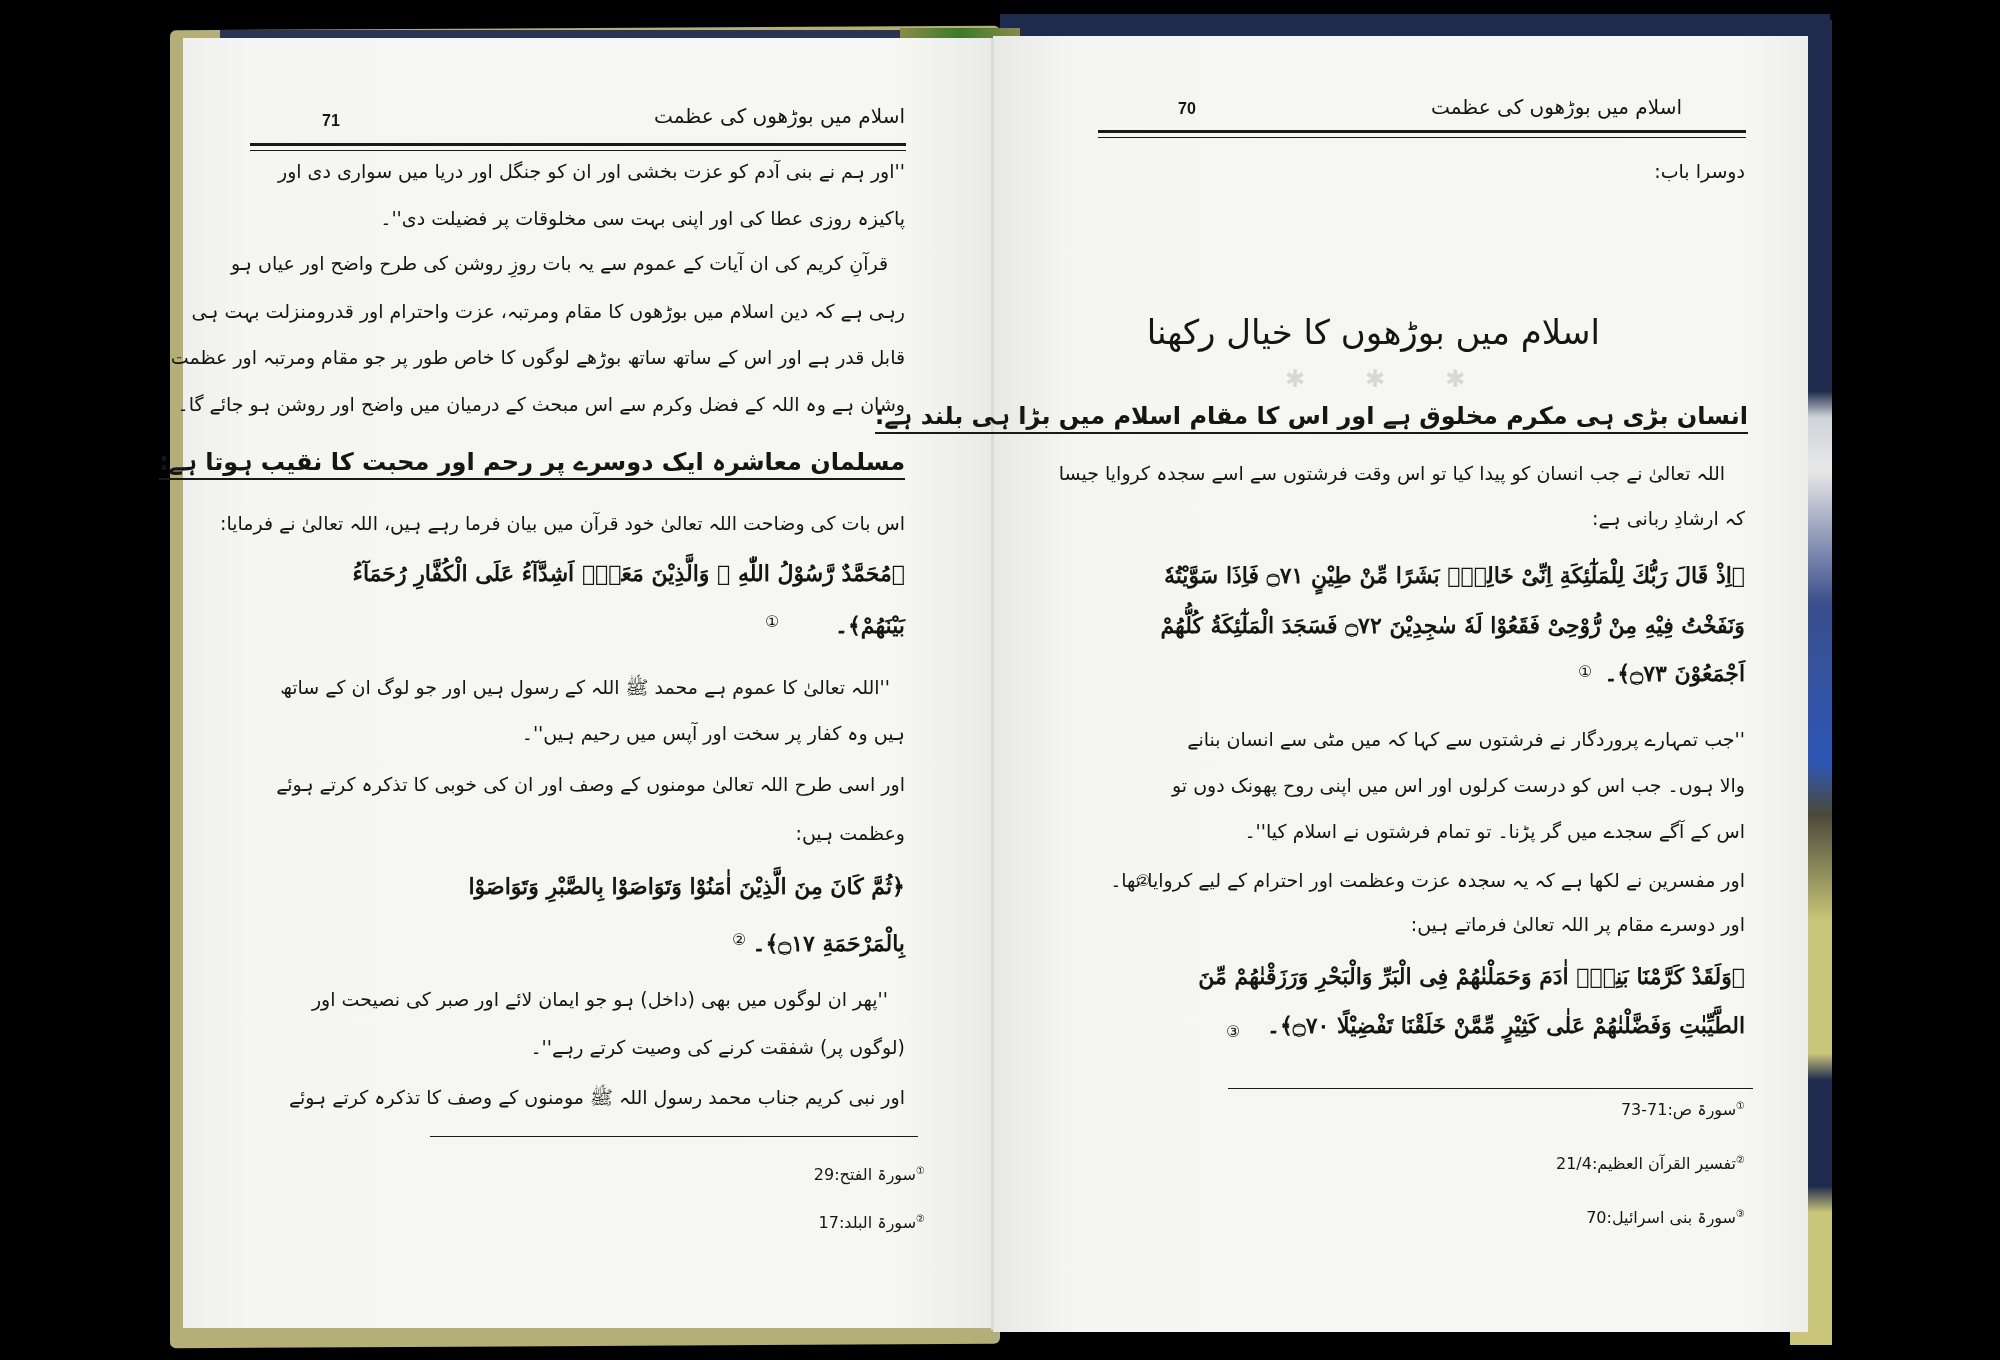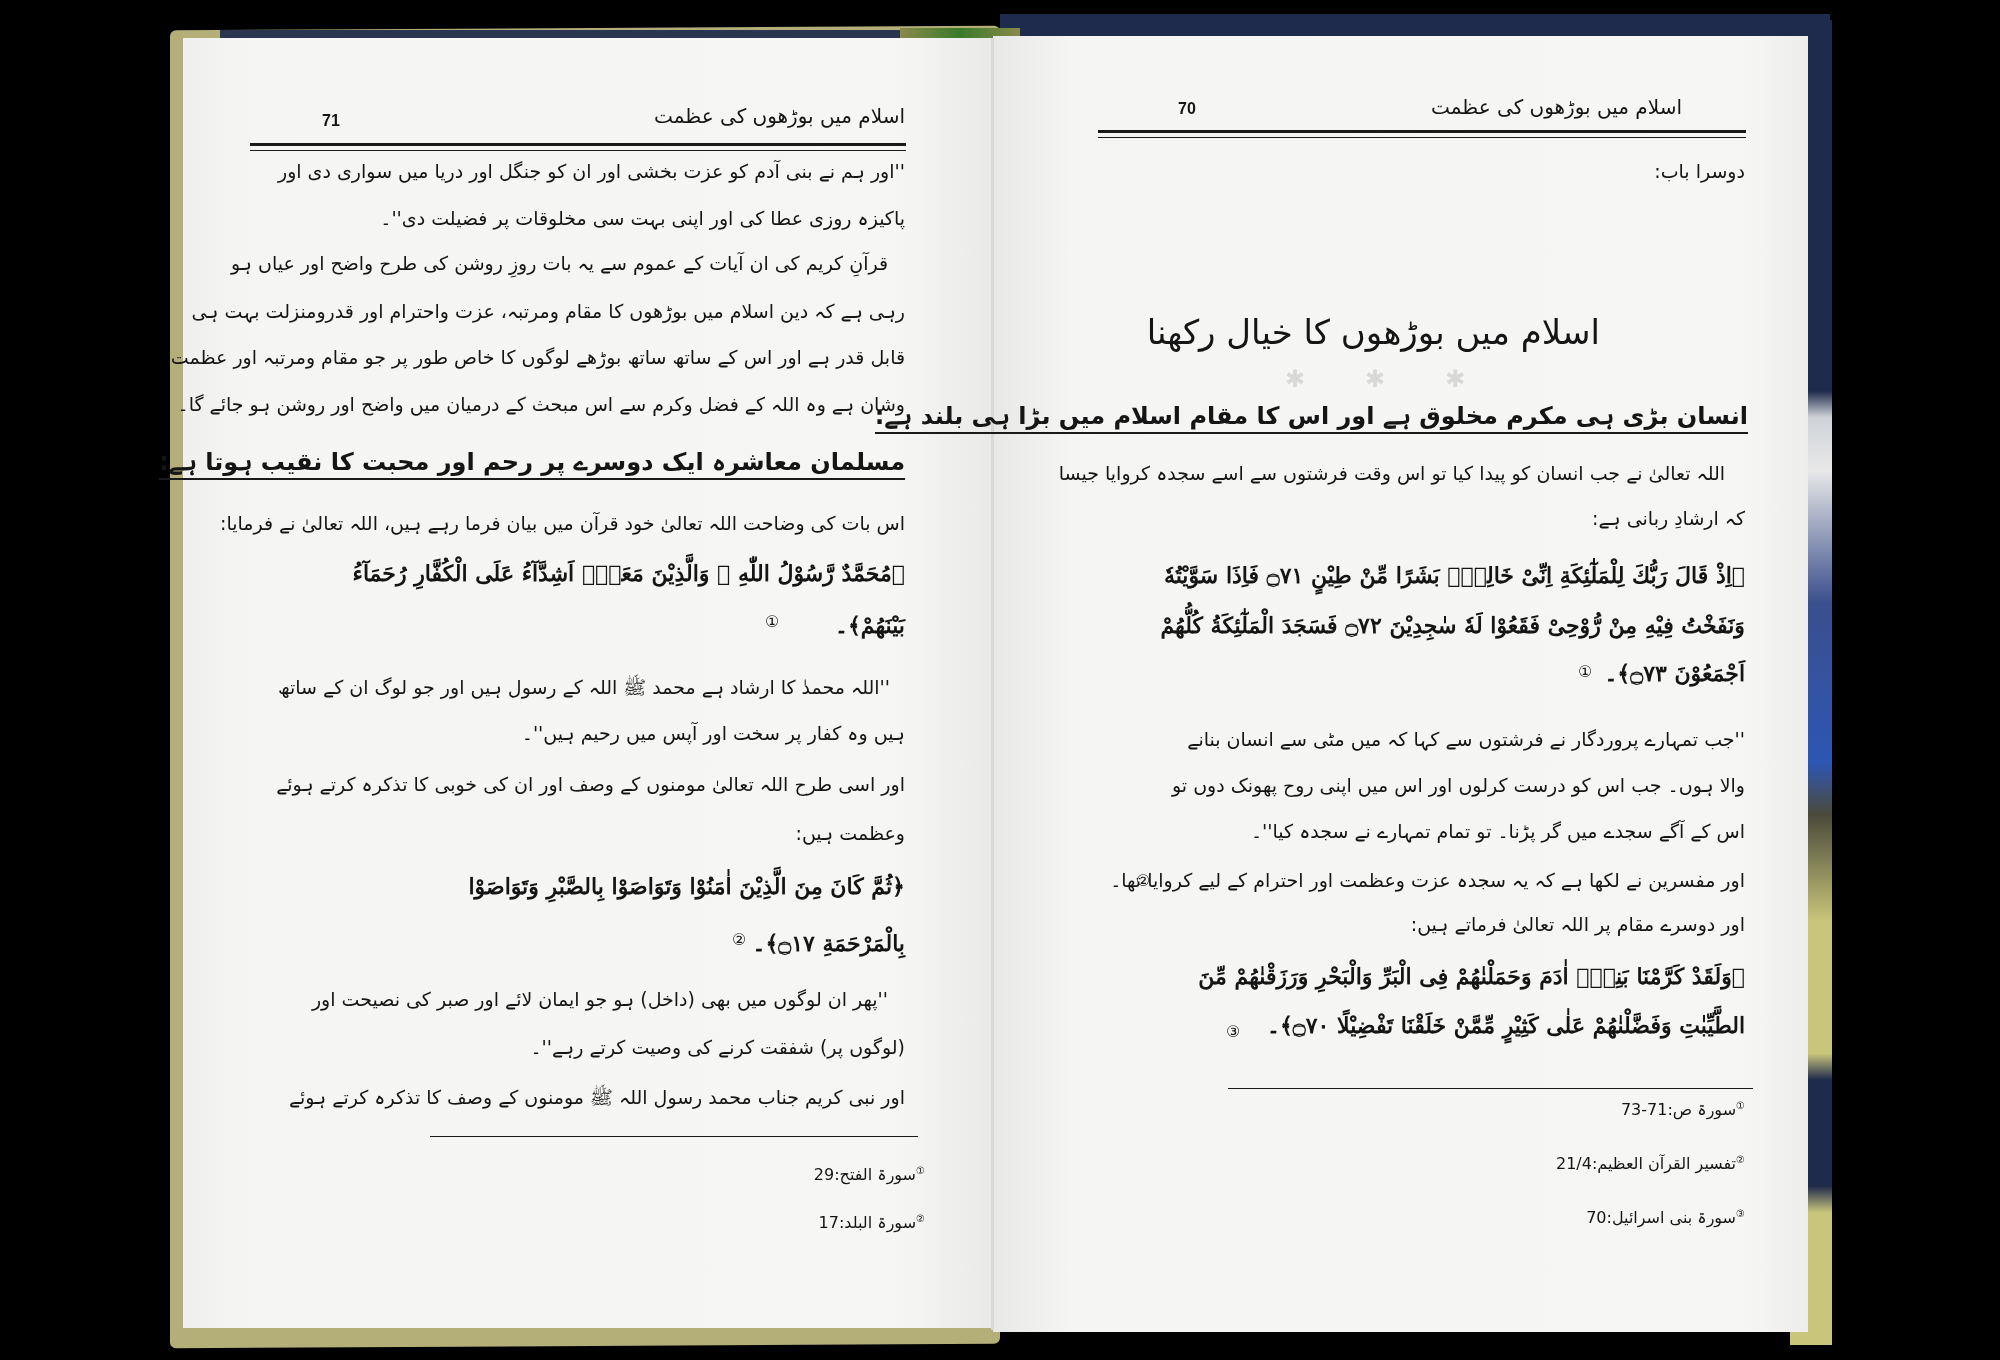--- a/index.html
+++ b/index.html
@@ -62,21 +62,21 @@
   <span class="txt body" style="right:1095px; top:393px;">وشان ہے وہ اللہ کے فضل وکرم سے اس مبحث کے درمیان میں واضح اور روشن ہو جائے گا۔</span>
 
   <span class="txt heading underline" style="right:1095px; top:448px;">مسلمان معاشرہ ایک دوسرے پر رحم اور محبت کا نقیب ہوتا ہے:</span>
 
   <span class="txt body" style="right:1095px; top:512px;">اس بات کی وضاحت اللہ تعالیٰ خود قرآن میں بیان فرما رہے ہیں، اللہ تعالیٰ نے فرمایا:</span>
 
   <span class="txt quran" style="right:1095px; top:560px;">﴿مُحَمَّدٌ رَّسُوْلُ اللّٰهِ ۗ وَالَّذِيْنَ مَعَهٗۤ اَشِدَّآءُ عَلَى الْكُفَّارِ رُحَمَآءُ</span>
   <span class="txt quran" style="right:1095px; top:612px;">بَيْنَهُمْ﴾۔</span>
   <span class="txt fn" style="left:765px; top:612px;">①</span>
 
-  <span class="txt body" style="right:1110px; top:676px;">''اللہ محمدٰ کا ارشاد ہے محمد ﷺ اللہ کے رسول ہیں اور جو لوگ ان کے ساتھ</span>
+  <span class="txt body" style="right:1110px; top:676px;">''اللہ تعالیٰ کا عموم ہے محمد ﷺ اللہ کے رسول ہیں اور جو لوگ ان کے ساتھ</span>
   <span class="txt body" style="right:1095px; top:722px;">ہیں وہ کفار پر سخت اور آپس میں رحیم ہیں''۔</span>
 
   <span class="txt body" style="right:1095px; top:773px;">اور اسی طرح اللہ تعالیٰ مومنوں کے وصف اور ان کی خوبی کا تذکرہ کرتے ہوئے</span>
   <span class="txt body" style="right:1095px; top:822px;">وعظمت ہیں:</span>
 
   <span class="txt quran" style="right:1095px; top:873px;">﴿ثُمَّ كَانَ مِنَ الَّذِيْنَ اٰمَنُوْا وَتَوَاصَوْا بِالصَّبْرِ وَتَوَاصَوْا</span>
   <span class="txt quran" style="right:1095px; top:930px;">بِالْمَرْحَمَةِ ۝۱۷﴾۔</span>
   <span class="txt fn" style="left:732px; top:930px;">②</span>
 
   <span class="txt body" style="right:1112px; top:988px;text-align:right;">''پھر ان لوگوں میں بھی (داخل) ہو جو ایمان لائے اور صبر کی نصیحت اور</span>
@@ -114,21 +114,21 @@
   <span class="txt body" style="right:275px; top:462px;">اللہ تعالیٰ نے جب انسان کو پیدا کیا تو اس وقت فرشتوں سے اسے سجدہ کروایا جیسا</span>
   <span class="txt body" style="right:255px; top:507px;">کہ ارشادِ ربانی ہے:</span>
 
   <span class="txt quran" style="right:255px; top:562px;">﴿اِذْ قَالَ رَبُّكَ لِلْمَلٰٓئِكَةِ اِنِّىْ خَالِقٌۢ بَشَرًا مِّنْ طِيْنٍ ۝۷۱ فَاِذَا سَوَّيْتُهٗ</span>
   <span class="txt quran" style="right:255px; top:612px;">وَنَفَخْتُ فِيْهِ مِنْ رُّوْحِىْ فَقَعُوْا لَهٗ سٰجِدِيْنَ ۝۷۲ فَسَجَدَ الْمَلٰٓئِكَةُ كُلُّهُمْ</span>
   <span class="txt quran" style="right:255px; top:660px;">اَجْمَعُوْنَ ۝۷۳﴾۔</span>
   <span class="txt fn" style="left:1578px; top:662px;">①</span>
 
   <span class="txt body" style="right:255px; top:728px;">''جب تمہارے پروردگار نے فرشتوں سے کہا کہ میں مٹی سے انسان بنانے</span>
   <span class="txt body" style="right:255px; top:774px;">والا ہوں۔ جب اس کو درست کرلوں اور اس میں اپنی روح پھونک دوں تو</span>
-  <span class="txt body" style="right:255px; top:820px;">اس کے آگے سجدے میں گر پڑنا۔ تو تمام تمہارے نے سجدہ کیا''۔</span>
+  <span class="txt body" style="right:255px; top:820px;">اس کے آگے سجدے میں گر پڑنا۔ تو تمام فرشتوں نے اسلام کیا''۔</span>
 
   <span class="txt body" style="right:255px; top:869px;">اور مفسرین نے لکھا ہے کہ یہ سجدہ عزت وعظمت اور احترام کے لیے کروایا تھا۔</span>
   <span class="txt fn" style="left:1136px; top:871px;">②</span>
   <span class="txt body" style="right:255px; top:913px;">اور دوسرے مقام پر اللہ تعالیٰ فرماتے ہیں:</span>
 
   <span class="txt quran" style="right:255px; top:963px;">﴿وَلَقَدْ كَرَّمْنَا بَنِىْۤ اٰدَمَ وَحَمَلْنٰهُمْ فِى الْبَرِّ وَالْبَحْرِ وَرَزَقْنٰهُمْ مِّنَ</span>
   <span class="txt quran" style="right:255px; top:1012px;">الطَّيِّبٰتِ وَفَضَّلْنٰهُمْ عَلٰى كَثِيْرٍ مِّمَّنْ خَلَقْنَا تَفْضِيْلًا ۝۷۰﴾۔</span>
   <span class="txt fn" style="left:1226px; top:1022px;">③</span>
 
   <div class="rule" style="left:1228px; top:1088px; width:525px; height:1px;"></div>

